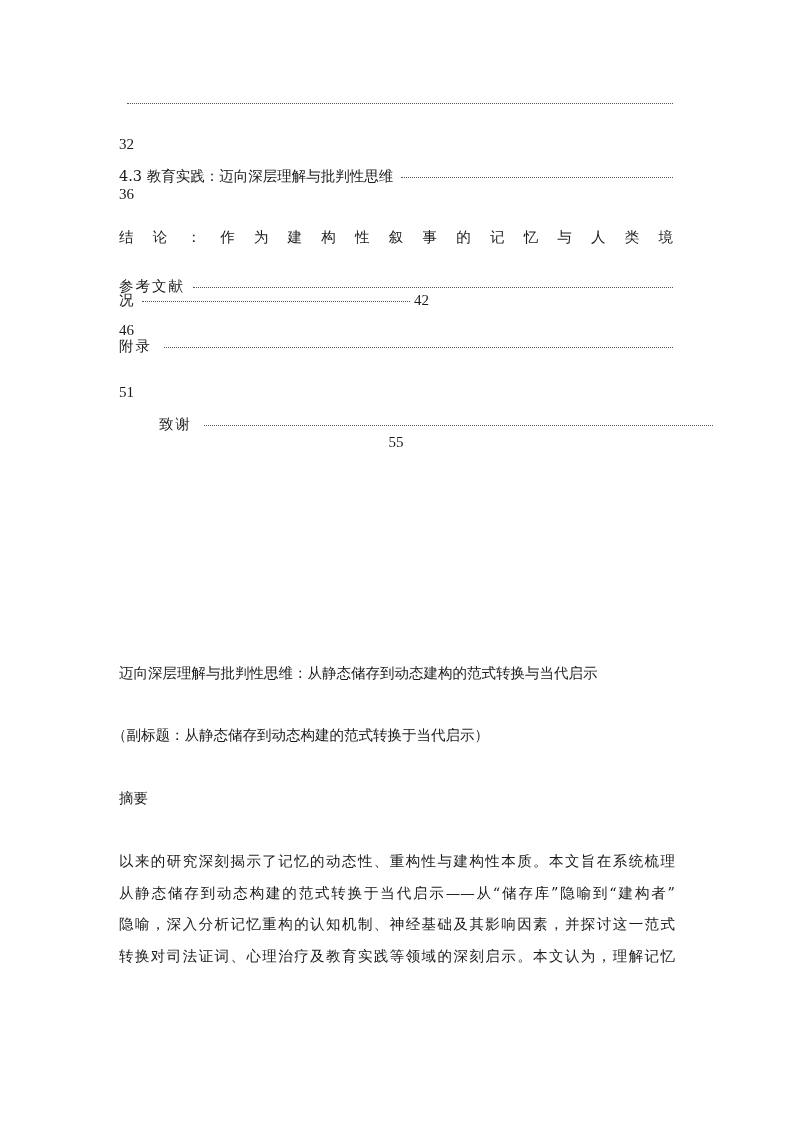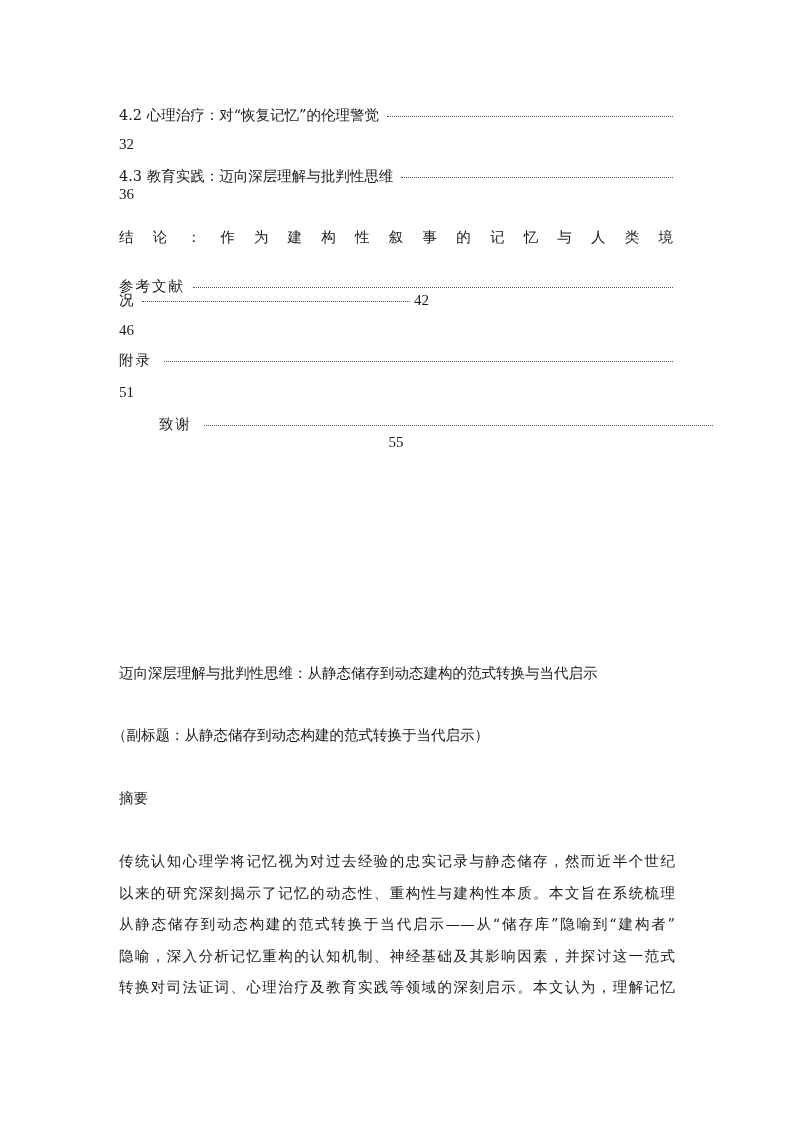--- a/index.html
+++ b/index.html
@@ -24,21 +24,20 @@
   .spaced span { display: inline-block; }
   .para { position: absolute; left: 119px; width: 556px; font-size: 14.5px; line-height: 31.5px; text-align: justify; }
   .para-line { display: block; white-space: nowrap; text-align-last: justify; }
 </style>
 </head>
 <body>
 
 <div class="page">
 
   <div class="line toc-row" style="top:105px;">
-    <span class="toc-label">4.2  心理治疗：对“恢复记忆”的伦理警觉</span>
     <span class="toc-leader"></span>
   </div>
   <div class="line" style="top:134px;">
     <span class="toc-num">32</span>
   </div>
 
   <div class="line toc-row" style="top:166px;">
     <span class="toc-label">4.3  教育实践：迈向深层理解与批判性思维</span>
     <span class="toc-leader"></span>
   </div>
@@ -72,21 +71,21 @@
   </div>
 
   <div class="line toc-row" style="top:276px;">
     <span class="toc-label" style="letter-spacing:2px;">参考文献</span>
     <span class="toc-leader"></span>
   </div>
   <div class="line" style="top:320px;">
     <span class="toc-num">46</span>
   </div>
 
-  <div class="line toc-row" style="top:350px;">
+  <div class="line toc-row" style="top:336px;">
     <span class="toc-label" style="letter-spacing:2px;">附录</span>
     <span class="toc-leader" style="margin-left:12px;"></span>
   </div>
   <div class="line" style="top:382px;">
     <span class="toc-num">51</span>
   </div>
 
   <div class="line toc-row" style="top:414px;margin-left:40px;">
     <span class="toc-label" style="letter-spacing:2px;">致谢</span>
     <span class="toc-leader" style="margin-left:12px;"></span>
@@ -95,20 +94,19 @@
     <span class="toc-num">55</span>
   </div>
 
   <div class="line" style="top:663px;">迈向深层理解与批判性思维：从静态储存到动态建构的范式转换与当代启示</div>
 
   <div class="line" style="top:725px; left:112px;">（副标题：从静态储存到动态构建的范式转换于当代启示）</div>
 
   <div class="line" style="top:788px;">摘要</div>
 
   <div class="para" style="top:846px;">
-    <span class="para-line">传统认知心理学将记忆视为对过去经验的忠实记录与静态储存，然而近半个世纪</span>
     <span class="para-line">以来的研究深刻揭示了记忆的动态性、重构性与建构性本质。本文旨在系统梳理</span>
     <span class="para-line">从静态储存到动态构建的范式转换于当代启示——从“储存库”隐喻到“建构者”</span>
     <span class="para-line">隐喻，深入分析记忆重构的认知机制、神经基础及其影响因素，并探讨这一范式</span>
     <span class="para-line">转换对司法证词、心理治疗及教育实践等领域的深刻启示。本文认为，理解记忆</span>
   </div>
 
 </div>
 
 </body></html>

